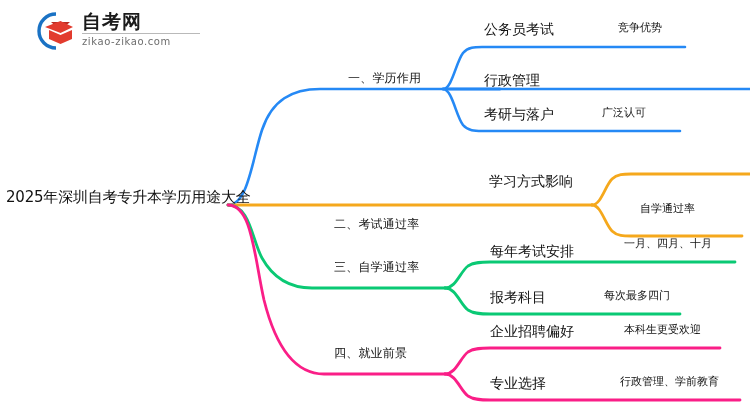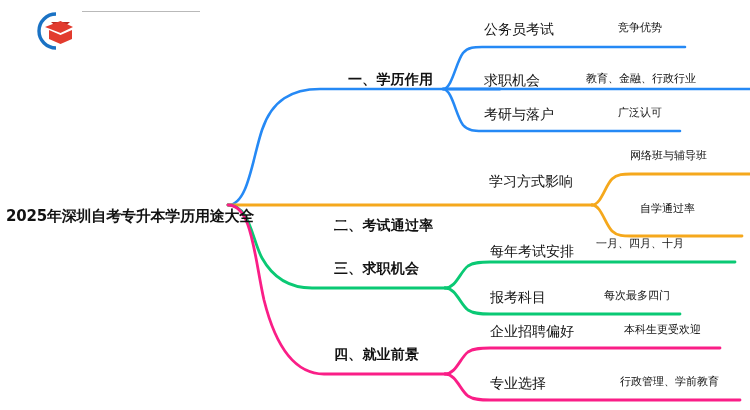--- a/index.html
+++ b/index.html
@@ -70,29 +70,28 @@
   
   .node {
     position: absolute;
     white-space: nowrap;
     color: #121212;
     font-family: "DejaVu Sans", "Liberation Sans", sans-serif;
     line-height: 1;
   }
   .node-root {
     font-size: 15px;
-    font-weight: bold;
+    font-weight: normal;
     left: 6px;
     top: 190px;
     letter-spacing: -0.2px;
-    margin-top: 19px;
   }
   .node-l1 {
-    font-size: 14px;
-    font-weight: bold;
+    font-size: 12px;
+    font-weight: normal;
     letter-spacing: 0.2px;
   }
   .node-l2 {
     font-size: 14px;
   }
   .node-l3 {
     font-size: 11px;
   }
 </style>
 </head>
@@ -103,21 +102,23 @@
   <div class="logo-block">
     <div class="logo-mark">
       <svg width="44" height="42" viewBox="0 0 44 42">
         <path d="M26 4 A17 17 0 1 0 26 38 A14.5 14.5 0 1 1 26 4 Z" fill="none" stroke="#1a72c4" stroke-width="3.4"></path>
         <path d="M21 12 L40 12 L30.5 20.5 L21 12 Z" fill="#b92c22"></path>
         <path d="M15 17 L30.5 11 L43 17 L30.5 23 Z" fill="#e23b2e"></path>
         <path d="M19 20 L19 29 L30.5 34 L42 29 L42 20 L30.5 25 Z" fill="#e23b2e"></path>
       </svg>
     </div>
     <div class="logo-text-wrap">
+      <div class="logo-cn">自考网</div>
       <div class="logo-rule"></div>
+      <div class="logo-en">zikao-zikao.com</div>
     </div>
   </div>
 
   <svg class="connectors" viewBox="0 0 750 410">
 
     <g>
       <path d="M228,205 C248,205 252,160 262,130 C272,100 292,89 320,89 L500,89" fill="none" stroke="#2589f5" stroke-width="2.6" stroke-linecap="round"></path>
       <path d="M500,89 L443,89" fill="none" stroke="#2589f5" stroke-width="2.6" stroke-linecap="round"></path>
       <path d="M443,89 C452,89 456,62 463,53 C468,47 475,47 482,47 L685,47" fill="none" stroke="#2589f5" stroke-width="2.6" stroke-linecap="round"></path>
       <path d="M443,89 L750,89" fill="none" stroke="#2589f5" stroke-width="2.6" stroke-linecap="round"></path>
@@ -141,33 +142,31 @@
       <path d="M445,374 C456,374 460,358 468,352 C474,348 482,348 490,348 L720,348" fill="none" stroke="#fa1e87" stroke-width="2.8" stroke-linecap="round"></path>
       <path d="M445,374 C456,374 460,390 468,396 C474,400 482,400 490,400 L740,400" fill="none" stroke="#fa1e87" stroke-width="2.8" stroke-linecap="round"></path>
     </g>
   </svg>
 
   <div class="node node-root">2025年深圳自考专升本学历用途大全</div>
 
   <div class="node node-l1" style="left:348px; top:72px;">一、学历作用</div>
   <div class="node node-l2" style="left:484px; top:22px;">公务员考试</div>
   <div class="node node-l3" style="left:618px; top:22px;">竞争优势</div>
-  <div class="node node-l2" style="left:484px; top:73px;">求职机会</div>
-  <div class="node node-l3" style="left:586px; top:73px;">教育、金融、行政行业</div>
+  <div class="node node-l2" style="left:484px; top:73px;">行政管理</div>
   <div class="node node-l2" style="left:484px; top:107px;">考研与落户</div>
-  <div class="node node-l3" style="left:618px; top:107px;">广泛认可</div>
+  <div class="node node-l3" style="left:602px; top:107px;">广泛认可</div>
 
   <div class="node node-l1" style="left:334px; top:174px;margin-top:44px;">二、考试通过率</div>
   <div class="node node-l2" style="left:489px; top:174px;">学习方式影响</div>
-  <div class="node node-l3" style="left:630px; top:150px;">网络班与辅导班</div>
   <div class="node node-l3" style="left:640px; top:203px;">自学通过率</div>
 
-  <div class="node node-l1" style="left:334px; top:261px;">三、求职机会</div>
+  <div class="node node-l1" style="left:334px; top:261px;">三、自学通过率</div>
   <div class="node node-l2" style="left:490px; top:224px;margin-top:20px;">每年考试安排</div>
-  <div class="node node-l3" style="left:596px; top:238px;">一月、四月、十月</div>
+  <div class="node node-l3" style="left:624px; top:238px;">一月、四月、十月</div>
   <div class="node node-l2" style="left:490px; top:290px;">报考科目</div>
   <div class="node node-l3" style="left:604px; top:290px;">每次最多四门</div>
 
   <div class="node node-l1" style="left:334px; top:347px;">四、就业前景</div>
   <div class="node node-l2" style="left:490px; top:324px;">企业招聘偏好</div>
   <div class="node node-l3" style="left:624px; top:324px;">本科生更受欢迎</div>
   <div class="node node-l2" style="left:490px; top:376px;">专业选择</div>
   <div class="node node-l3" style="left:620px; top:376px;">行政管理、学前教育</div>
 
 </div>

